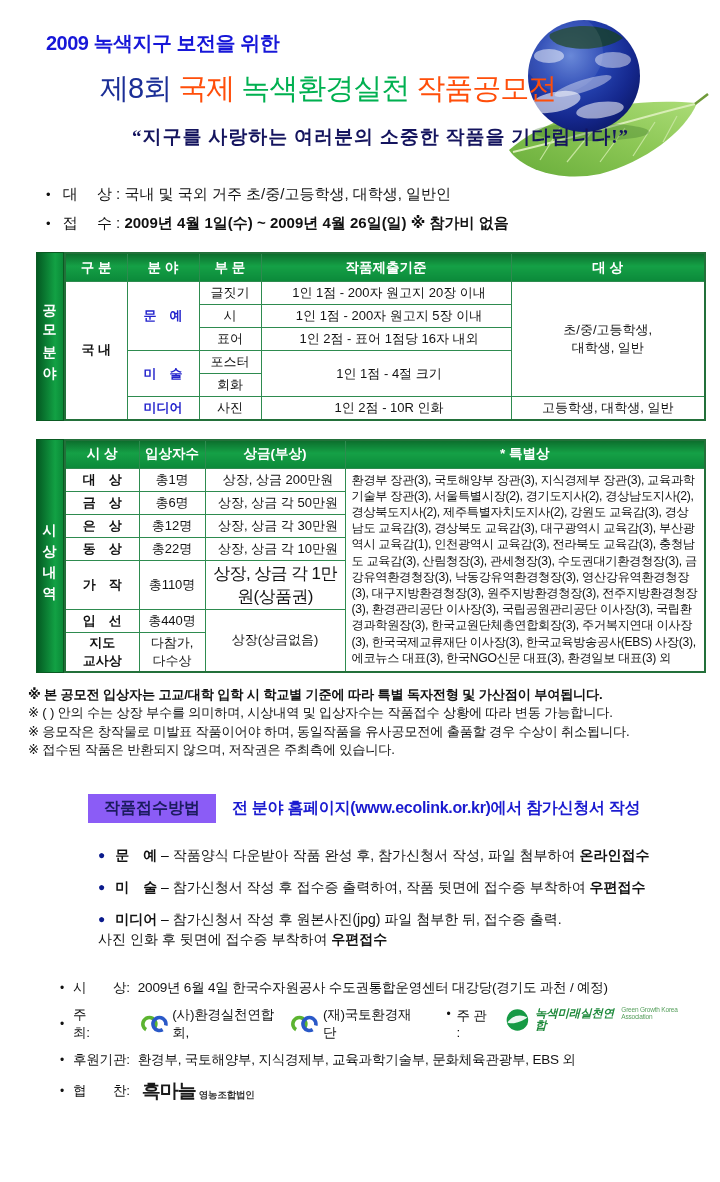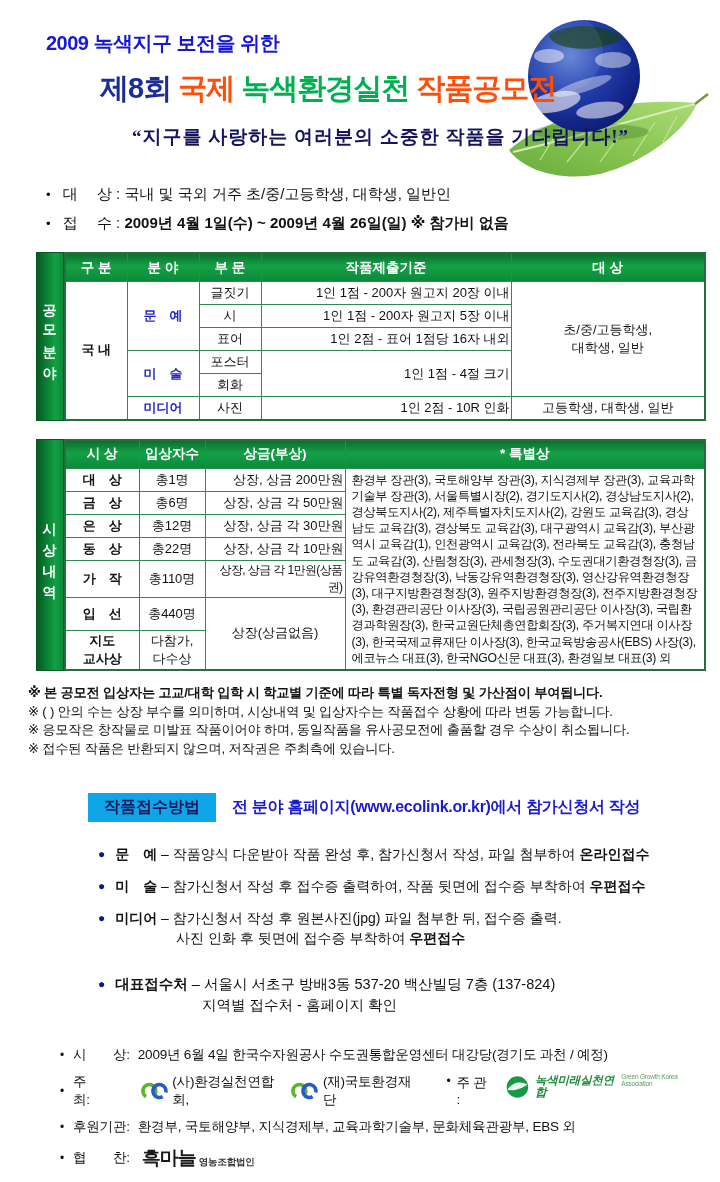--- a/index.html
+++ b/index.html
@@ -2,21 +2,21 @@
 <html><head>
 <meta charset="utf-8">
 <style>
   html,body{margin:0;padding:0;background:#fff;}
   .poster{
     position:relative;width:720px;height:1182px;overflow:hidden;background:#fff;
     font-family:"Liberation Sans","DejaVu Sans",sans-serif;color:#111;
   }
   
   .subtitle{margin:30px 0 0 46px;font-size:20px;font-weight:bold;color:#1717d8;letter-spacing:-0.5px;position:relative;z-index:2;}
-  .title{margin:12px 0 0 100px;font-size:29px;font-weight:bold;letter-spacing:-1px;white-space:nowrap;position:relative;z-index:2;}
+  .title{margin:12px 0 0 100px;font-size:29px;font-weight:normal;letter-spacing:-1px;white-space:nowrap;position:relative;z-index:2;}
   .title .t-navy{color:#1b2e96;}
   .title .t-orange{color:#ff4e0a;}
   .title .t-green{color:#00b050;}
   .quote{margin:15px 0 0 132px;font-size:19px;font-weight:bold;color:#14145e;font-family:"Liberation Serif","DejaVu Serif",serif;letter-spacing:1px;position:relative;z-index:2;white-space:nowrap;}
   .graphic{position:absolute;top:10px;left:505px;width:205px;height:178px;z-index:1;}
   
   .intro{margin:30px 0 0 46px;font-size:15px;line-height:28px;position:relative;z-index:2;}
   .intro .row::before{content:"•";margin-right:8px;font-size:13px;}
   .intro .bold{font-weight:bold;}
   
@@ -26,44 +26,44 @@
     background:linear-gradient(90deg,#045a22 0%,#12a144 70%,#0b8a38 100%);
     border:1px solid #0a5a22;color:#fff;font-weight:bold;font-size:14px;
     writing-mode:vertical-rl;text-orientation:upright;letter-spacing:7px;padding:6px 0;
   }
   table.ctable{border-collapse:collapse;table-layout:fixed;flex:1;border:2px solid #23703a;background:#fff;}
   .ctable th{
     background:linear-gradient(180deg,#0c6f2d 0%,#15a046 45%,#0b8a3a 100%);
     color:#fff;font-weight:bold;font-size:13.5px;border:1px solid #2e8b4f;height:25px;padding:1px 2px;
   }
   .ctable td{border:1px solid #2e8b4f;font-size:13px;text-align:center;padding:1px 1px;vertical-align:middle;}
-  .ctable td.left{text-align:right;padding-left:7px;}
+  .ctable td.left{text-align:center;padding-left:7px;}
   .ctable td.blue{color:#2222cc;font-weight:bold;}
   .ctable td.bold{font-weight:bold;}
   .ctable td.pre{white-space:pre-line;}
   .ctable tr{height:23px;}
   .ctable td.special{
     text-align:left;vertical-align:top;font-size:12.2px;line-height:1.33;
     letter-spacing:-0.3px;padding:3px 6px;
   }
-  .ctable td.squeeze{font-size:12px;letter-spacing:-0.6px;padding:1px 2px;}
+  .ctable td.squeeze{font-size:17px;letter-spacing:-0.6px;padding:1px 2px;}
   
   .notes{margin:13px 0 12px 28px;font-size:13.2px;line-height:18.6px;letter-spacing:-0.2px;}
   .notes .n1{font-weight:bold;}
   
   .method{margin:34px 0 0 88px;}
   .method-head{display:flex;align-items:center;gap:16px;}
-  .badge{background:#0ea5e9;color:#1b1b5e;font-weight:bold;font-size:16px;padding:4px 16px;}
+  .badge{background:#8b5cf6;color:#1b1b5e;font-weight:bold;font-size:16px;padding:4px 16px;}
   .headline{color:#1b1bd0;font-weight:bold;font-size:16px;letter-spacing:-0.3px;}
   .method-list{margin:22px 0 0 10px;font-size:14px;}
   .m-item{margin-top:12px;line-height:20px;}
   .m-item::before{content:"●";color:#0a1a8c;font-size:12px;margin-right:6px;vertical-align:1px;}
   .m-item .lbl{font-weight:bold;}
   .m-item .endbold{font-weight:bold;}
-  .m-item .line2{margin-left:78px;}
+  .m-item .line2{}
   
   .reception{margin:26px 0 0 98px;font-size:14.5px;line-height:21px;}
   .reception .r1::before{content:"●";color:#0a1a8c;font-size:12px;margin-right:6px;vertical-align:1px;}
   .reception .lbl{font-weight:bold;}
   .reception .line2{margin-left:104px;}
   
   .orgs{margin:30px 14px 0 60px;font-size:13.5px;letter-spacing:-0.2px;}
   .org-row{display:flex;align-items:center;margin-top:9px;}
   .org-row::before{content:"•";margin-right:9px;font-size:12px;}
   .org-row .lbl{margin-right:8px;}
@@ -260,26 +260,20 @@
       <div class="m-item">
         <span class="lbl">미　술</span><span> – 참가신청서 작성 후 접수증 출력하여,  작품 뒷면에 접수증 부착하여 </span><span class="endbold">우편접수</span>
       </div>
       <div class="m-item">
         <span class="lbl">미디어</span><span> – 참가신청서 작성 후 원본사진(jpg) 파일 첨부한 뒤, 접수증 출력.</span>
         <div class="line2"><span>사진 인화 후 뒷면에 접수증 부착하여 </span><span class="endbold">우편접수</span></div>
       </div>
     </div>
   </div>
 
-  <div class="reception">
-    <div class="r1">
-      <span class="lbl">대표접수처</span><span> – 서울시 서초구 방배3동 537-20 백산빌딩 7층 (137-824)</span>
-    </div>
-    <div class="line2">지역별 접수처 - 홈페이지 확인</div>
-  </div>
 
   <div class="orgs">
     <div class="org-row">
       <span class="lbl">시　　상:</span>
       <span>2009년 6월 4일 한국수자원공사 수도권통합운영센터 대강당(경기도 과천 / 예정)</span>
     </div>
     <div class="org-row">
       <span class="lbl">주　　최:</span>
       <svg class="go-logo" viewBox="0 0 40 30">
         <circle cx="13" cy="15" r="9" fill="none" stroke="#5cb430" stroke-width="5" stroke-dasharray="42 15" transform="rotate(120 13 15)"></circle>

